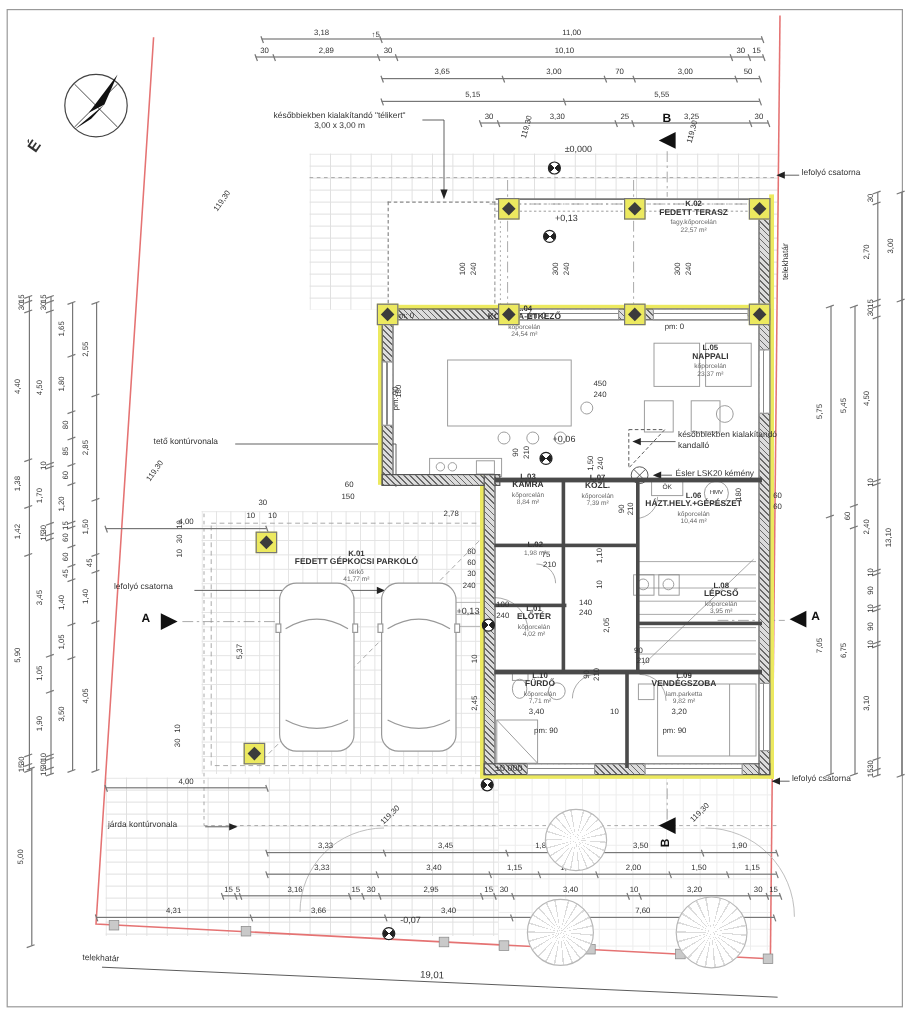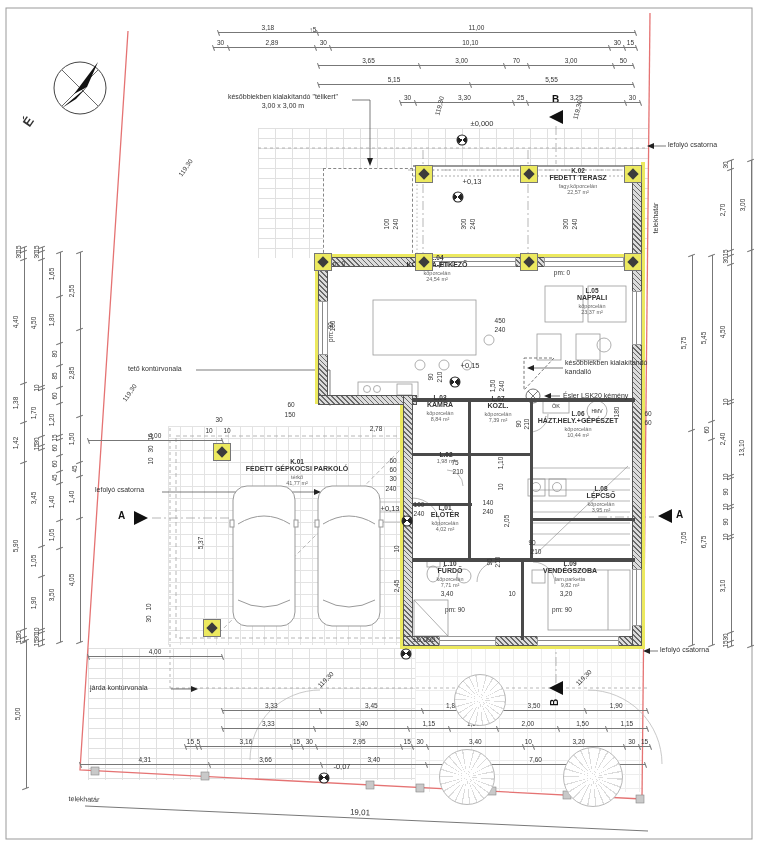--- a/index.html
+++ b/index.html
@@ -709,21 +709,21 @@
     <div class="flab" style="left: 397px; top: 586px; transform: translate(-50%, -50%) rotate(-90deg);">2,45</div>
     <div class="flab" style="left: 149px; top: 607px; transform: translate(-50%, -50%) rotate(-90deg);">10</div>
     <div class="flab" style="left: 149px; top: 619px; transform: translate(-50%, -50%) rotate(-90deg);">30</div>
     <div class="flab" style="left: 556px; top: 407px; font-size: 5.5px; transform: translate(-50%, -50%);">ÖK</div>
     <div class="flab" style="left: 597px; top: 411px; font-size: 5px; transform: translate(-50%, -50%);">HMV</div>
     <div class="flab" style="left: 360px; top: 813px; font-size: 8px; transform: translate(-50%, -50%) rotate(2.3deg);">19,01</div>
     <div class="flab" style="left: 655px; top: 218px; font-size: 7px; transform: translate(-50%, -50%) rotate(-90deg);">telekhatár</div>
     <div class="flab" style="left: 84px; top: 799px; font-size: 7px; transform: translate(-50%, -50%) rotate(2deg);">telekhatár</div>
     <div class="flab" style="left: 482px; top: 124px; font-size: 7.5px;">±0,000</div>
     <div class="flab" style="left: 472px; top: 182px; font-size: 7.5px;">+0,13</div>
-    <div class="flab" style="left: 470px; top: 366px; font-size: 7.5px;">+0,15</div>
+    <div class="flab" style="left: 470px; top: 366px; font-size: 7.5px;">+0,06</div>
     <div class="flab" style="left: 390px; top: 509px; font-size: 7.5px;">+0,13</div>
     <div class="flab" style="left: 424px; top: 640px; font-size: 7.5px;">±0,000</div>
     <div class="flab" style="left: 342px; top: 767px; font-size: 7.5px;">-0,07</div>
     <div class="lvl" style="left: 462px; top: 140px;"></div>
     <div class="lvl" style="left: 458px; top: 197px;"></div>
     <div class="lvl" style="left: 455px; top: 382px;"></div>
     <div class="lvl" style="left: 407px; top: 521px;"></div>
     <div class="lvl" style="left: 406px; top: 654px;"></div>
     <div class="lvl" style="left: 324px; top: 778px;"></div>
     <div class="room-label" style="left: 578px; top: 181px;">

